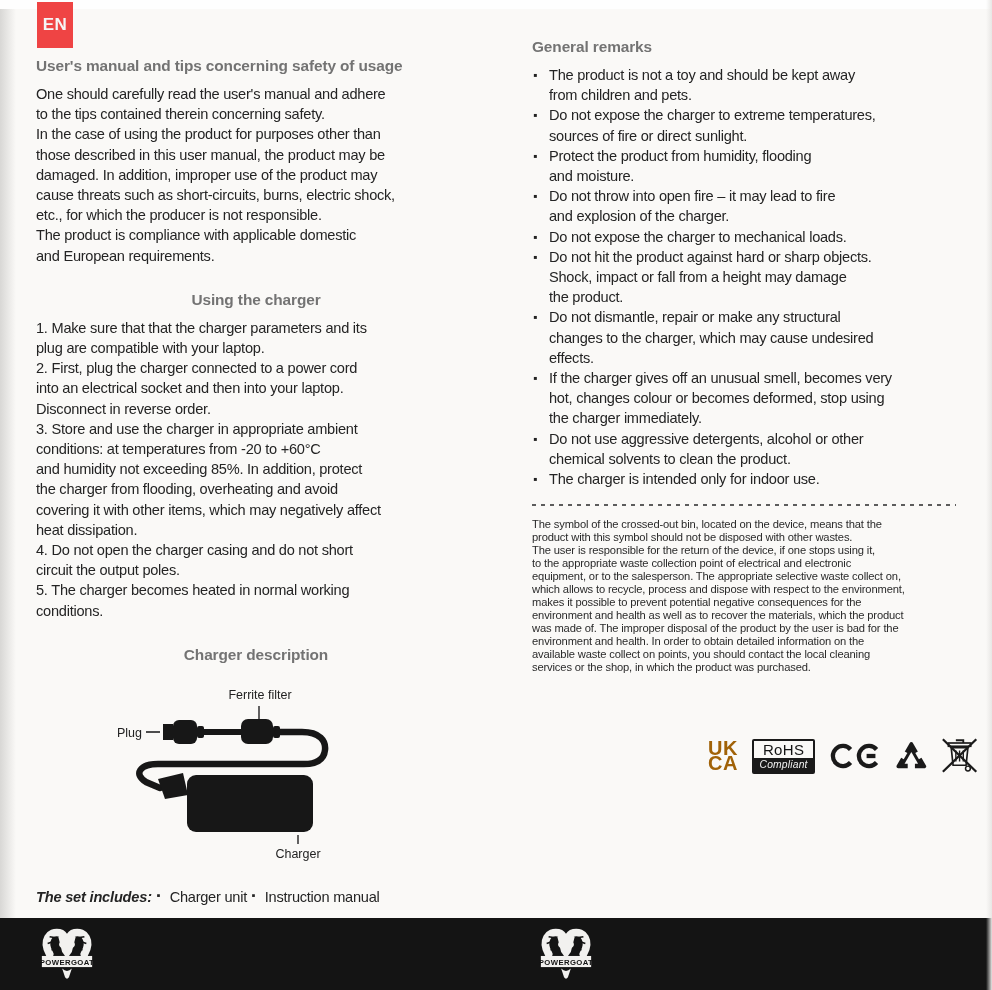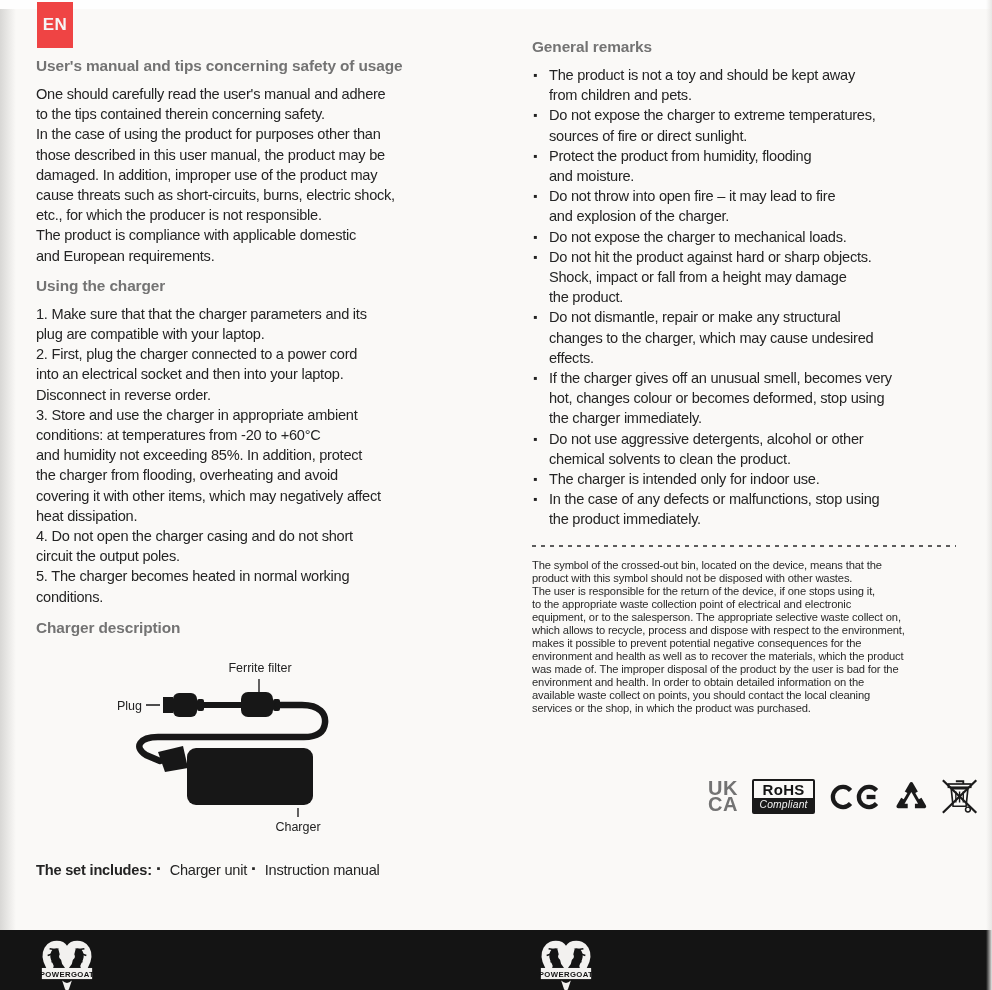--- a/index.html
+++ b/index.html
@@ -18,53 +18,53 @@
 
   .col{position:absolute;}
   .col-left{left:36px;top:56px;width:440px;}
   .col-right{left:532px;top:37px;width:446px;}
 
   h2{font-size:15.4px;line-height:20px;margin:0 0 8px 0;color:#737373;letter-spacing:-.1px;}
   .body-text{font-size:14.6px;line-height:20.2px;letter-spacing:-.25px;
        white-space:pre-line;margin:0 0 10px 0;color:#242424;}
   .step{font-size:14.6px;line-height:20.2px;letter-spacing:-.25px;white-space:pre-line;color:#242424;}
   .steps{margin:0 0 11px 0;}
-  .sec-gap{margin-top:10px;}
+  .sec-gap{margin-top:24px;text-align:center;}
 
   
   ul.remarks{list-style:none;margin:0;padding:0;}
   ul.remarks li{position:relative;padding-left:17px;font-size:14.6px;line-height:20.2px;
        letter-spacing:-.25px;white-space:pre-line;color:#242424;}
   ul.remarks li::before{content:"▪";position:absolute;left:1px;top:0;font-size:12px;color:#222;}
 
   .divider{margin:15px 0 12px 0;height:2px;
        background:repeating-linear-gradient(to right,#5c5c5c 0 4px,transparent 4px 9px);width:424px;}
 
   .disposal-title{font-size:12.6px;font-weight:bold;margin:0 0 6px 0;color:#141414;letter-spacing:-.1px;}
   .disposal-body{font-size:11.2px;line-height:13px;letter-spacing:-.15px;
        white-space:pre;margin:0;color:#2a2a2a;}
 
   
   .diagram{margin:2px 0 10px 0;}
   .diagram text{font-family:"Liberation Sans",sans-serif;fill:#222;}
 
   .includes-line{font-size:14.6px;letter-spacing:-.25px;color:#242424;margin-top:6px;}
-  .includes-line b{letter-spacing:-.2px;}
+  .includes-line b{letter-spacing:-.2px;font-style:italic;}
   .inc-item{margin-left:14px;position:relative;}
   .inc-item::before{content:"▪";position:absolute;left:-13px;top:0;font-size:11px;}
 
   
   .marks-row{display:flex;align-items:center;gap:14px;margin:62px 0 0 176px;}
-  .ukca{font-weight:bold;font-size:20px;line-height:15.5px;letter-spacing:.5px;color:#737373;
+  .ukca{font-weight:bold;font-size:20px;line-height:15.5px;letter-spacing:.5px;color:#a16207;
        text-align:center;}
   .rohs{border:2.5px solid #1a1a1a;border-radius:2px;width:64px;text-align:center;background:#faf9f7;}
-  .rohs .top{font-weight:bold;font-size:15px;letter-spacing:.3px;color:#141414;padding:0 2px;}
+  .rohs .top{font-weight:normal;font-size:15px;letter-spacing:.3px;color:#141414;padding:0 2px;}
   .rohs .bot{background:#1a1a1a;color:#f2f2f2;font-size:10.3px;padding:1px 0 2px 0;letter-spacing:.2px;font-style:italic;}
 
-  .footer-bar{position:absolute;left:0;right:0;bottom:0;height:60px;background:#141414;}
+  .footer-bar{position:absolute;left:0;right:0;bottom:0;height:72px;background:#141414;}
   .goat{position:absolute;top:8px;width:58px;height:58px;}
   .goat-1{left:38px;} .goat-2{left:537px;}
   .goat text{font-family:"Liberation Sans",sans-serif;}
 </style>
 </head>
 <body>
 
 <div class="page">
   <div class="topstrip"></div>
 
@@ -157,22 +157,20 @@
 the product.</li>
         <li>Do not dismantle, repair or make any structural
 changes to the charger, which may cause undesired
 effects.</li>
         <li>If the charger gives off an unusual smell, becomes very
 hot, changes colour or becomes deformed, stop using
 the charger immediately.</li>
         <li>Do not use aggressive detergents, alcohol or other
 chemical solvents to clean the product.</li>
         <li>The charger is intended only for indoor use.</li>
-        <li>In the case of any defects or malfunctions, stop using
-the product immediately.</li>
       </ul>
 
     <div class="divider"></div>
 
     <p class="disposal-body">The symbol of the crossed-out bin, located on the device, means that the
 product with this symbol should not be disposed with other wastes.
 The user is responsible for the return of the device, if one stops using it,
 to the appropriate waste collection point of electrical and electronic
 equipment, or to the salesperson. The appropriate selective waste collect on,
 which allows to recycle, process and dispose with respect to the environment,

